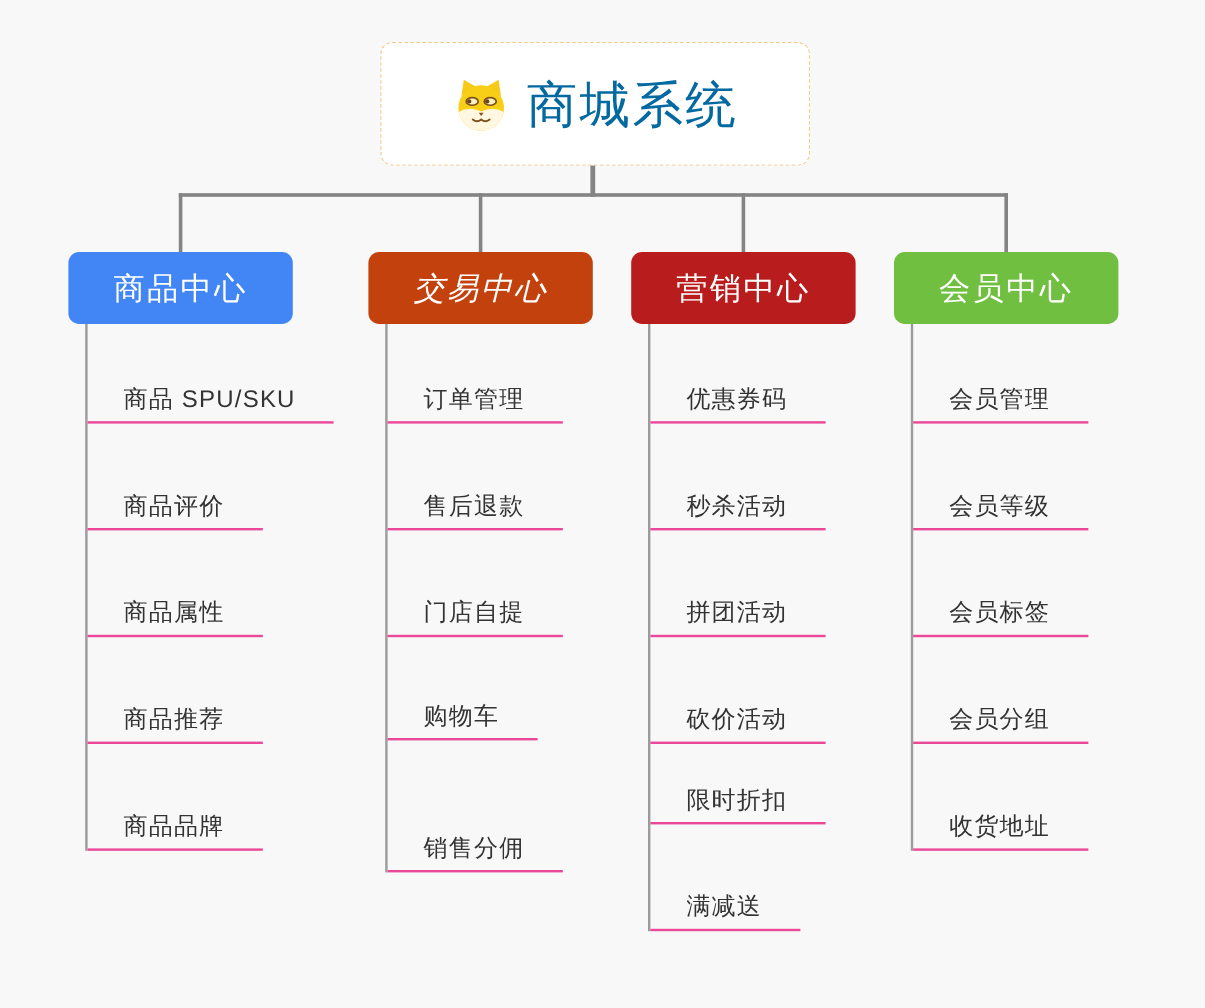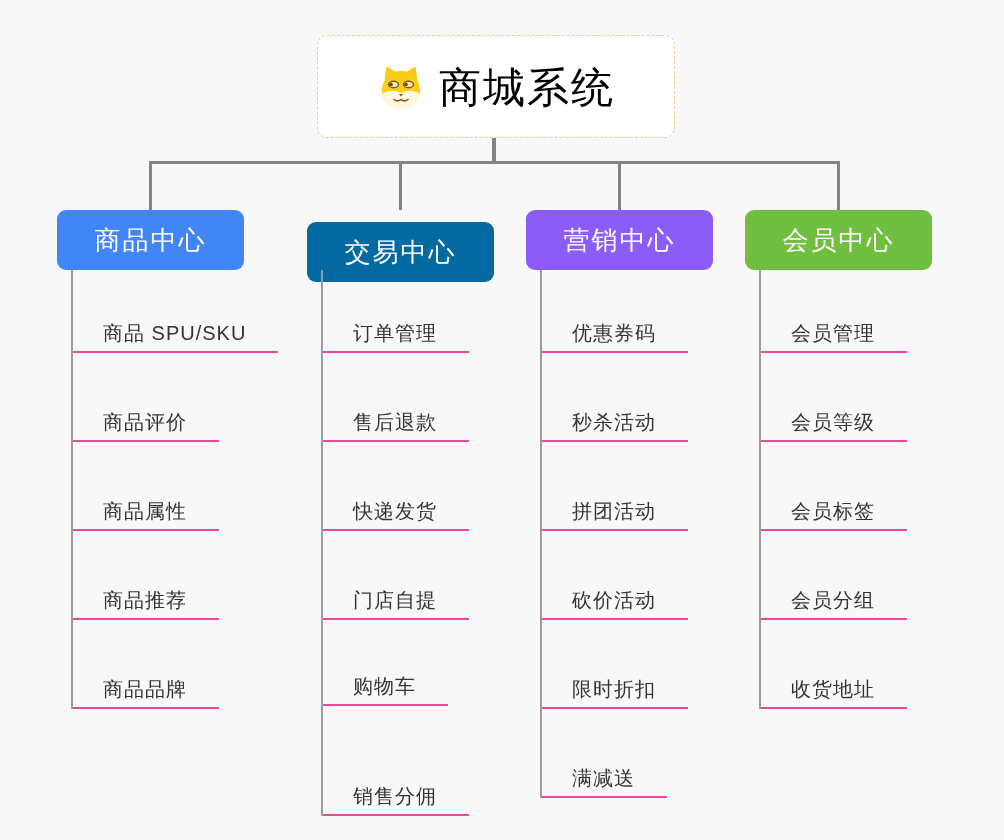--- a/index.html
+++ b/index.html
@@ -12,21 +12,21 @@
   .canvas{position:absolute;inset:0;}
   .line{position:absolute;background:#848484;}
   
   .root-node{
     position:absolute;left:317px;top:35px;width:358px;height:103px;
     background:#ffffff;border:1px dashed #F3C987;border-radius:10px;
     display:flex;align-items:center;justify-content:center;gap:14px;
     box-sizing:border-box;
   }
   .root-title{
-    color:#000000;font-size:42px;letter-spacing:2px;font-weight:400;
+    color:#0369a1;font-size:42px;letter-spacing:2px;font-weight:400;
     white-space:nowrap;line-height:1;padding-top:2px;
   }
   .dog{width:48px;height:48px;display:inline-flex;}
   
   .cat-node{
     position:absolute;width:187px;height:60px;border-radius:9px;
     display:flex;align-items:center;justify-content:center;
     color:#ffffff;font-size:26px;letter-spacing:2px;white-space:nowrap;
   }
   
@@ -94,60 +94,57 @@
         <li style="height: 89px;">
           <span>商品属性</span>
         </li>
         <li style="height: 89px;">
           <span>商品推荐</span>
         </li>
         <li style="height: 89px;">
           <span>商品品牌</span>
         </li>
       </ul>
-      <div class="cat-node" style="left: 307px; top: 222px; background: #0369a1;">
+      <div class="cat-node" style="left: 307px; top: 210px; background: #c2410c; font-style: italic;">
         <span>交易中心</span>
       </div>
       <ul class="cat-list" style="left: 321px; top: 270px;">
         <li style="height: 83px;">
           <span>订单管理</span>
         </li>
         <li style="height: 89px;">
           <span>售后退款</span>
-        </li>
-        <li style="height: 89px;">
-          <span>快递发货</span>
         </li>
         <li style="height: 89px;">
           <span>门店自提</span>
         </li>
         <li style="height: 86px;">
           <span>购物车</span>
         </li>
         <li style="height: 110px;">
           <span>销售分佣</span>
         </li>
       </ul>
-      <div class="cat-node" style="left: 526px; top: 210px; background: #8b5cf6;">
+      <div class="cat-node" style="left: 526px; top: 210px; background: #b91c1c;">
         <span>营销中心</span>
       </div>
       <ul class="cat-list" style="left: 540px; top: 270px;">
         <li style="height: 83px;">
           <span>优惠券码</span>
         </li>
         <li style="height: 89px;">
           <span>秒杀活动</span>
         </li>
         <li style="height: 89px;">
           <span>拼团活动</span>
         </li>
         <li style="height: 89px;">
           <span>砍价活动</span>
         </li>
-        <li style="height: 89px;">
+        <li style="height: 67px;">
           <span>限时折扣</span>
         </li>
         <li style="height: 89px;">
           <span>满减送</span>
         </li>
       </ul>
       <div class="cat-node" style="left: 745px; top: 210px; background: rgb(112, 191, 64); justify-content: center;">
         <span>会员中心</span>
       </div>
       <ul class="cat-list" style="left: 759px; top: 270px;">

